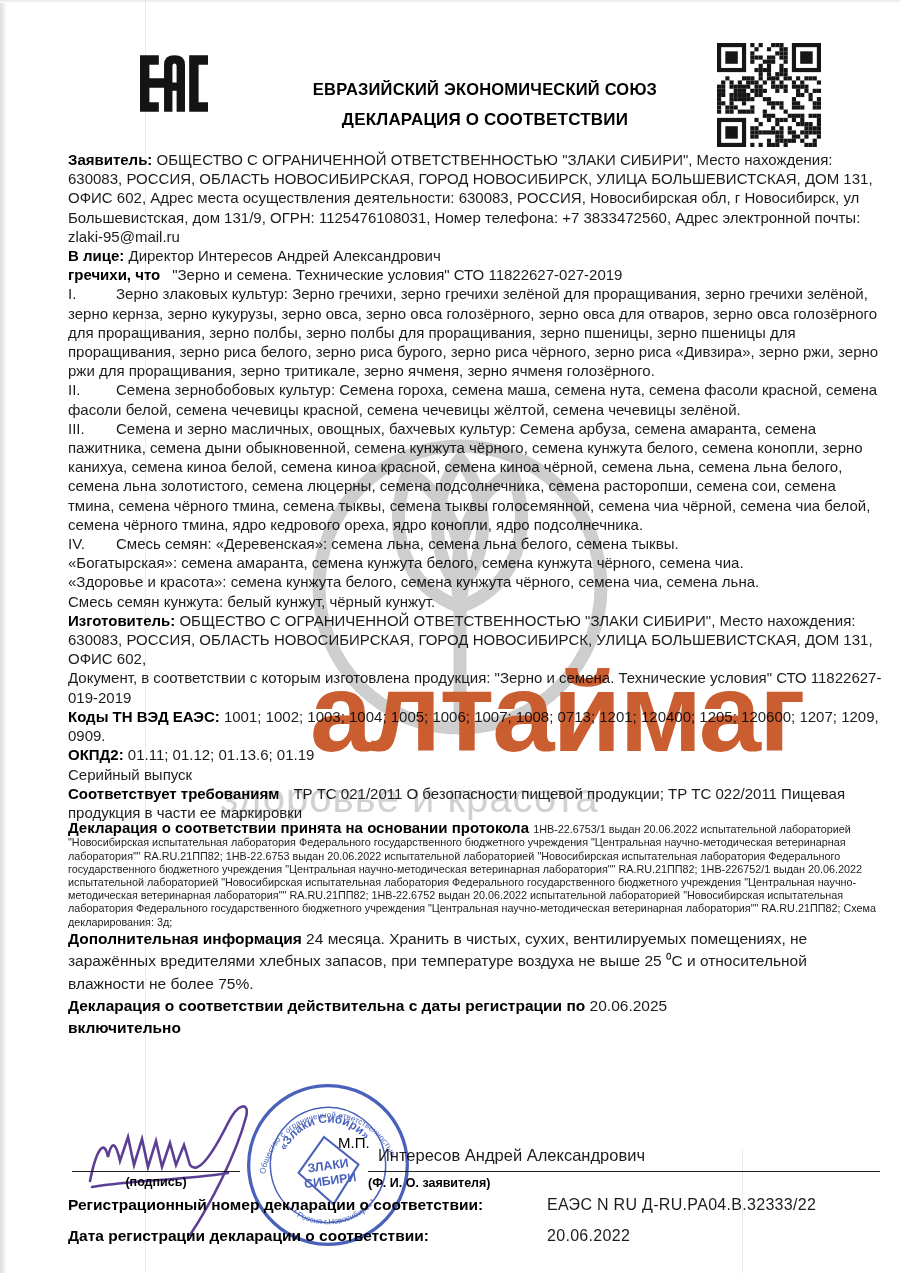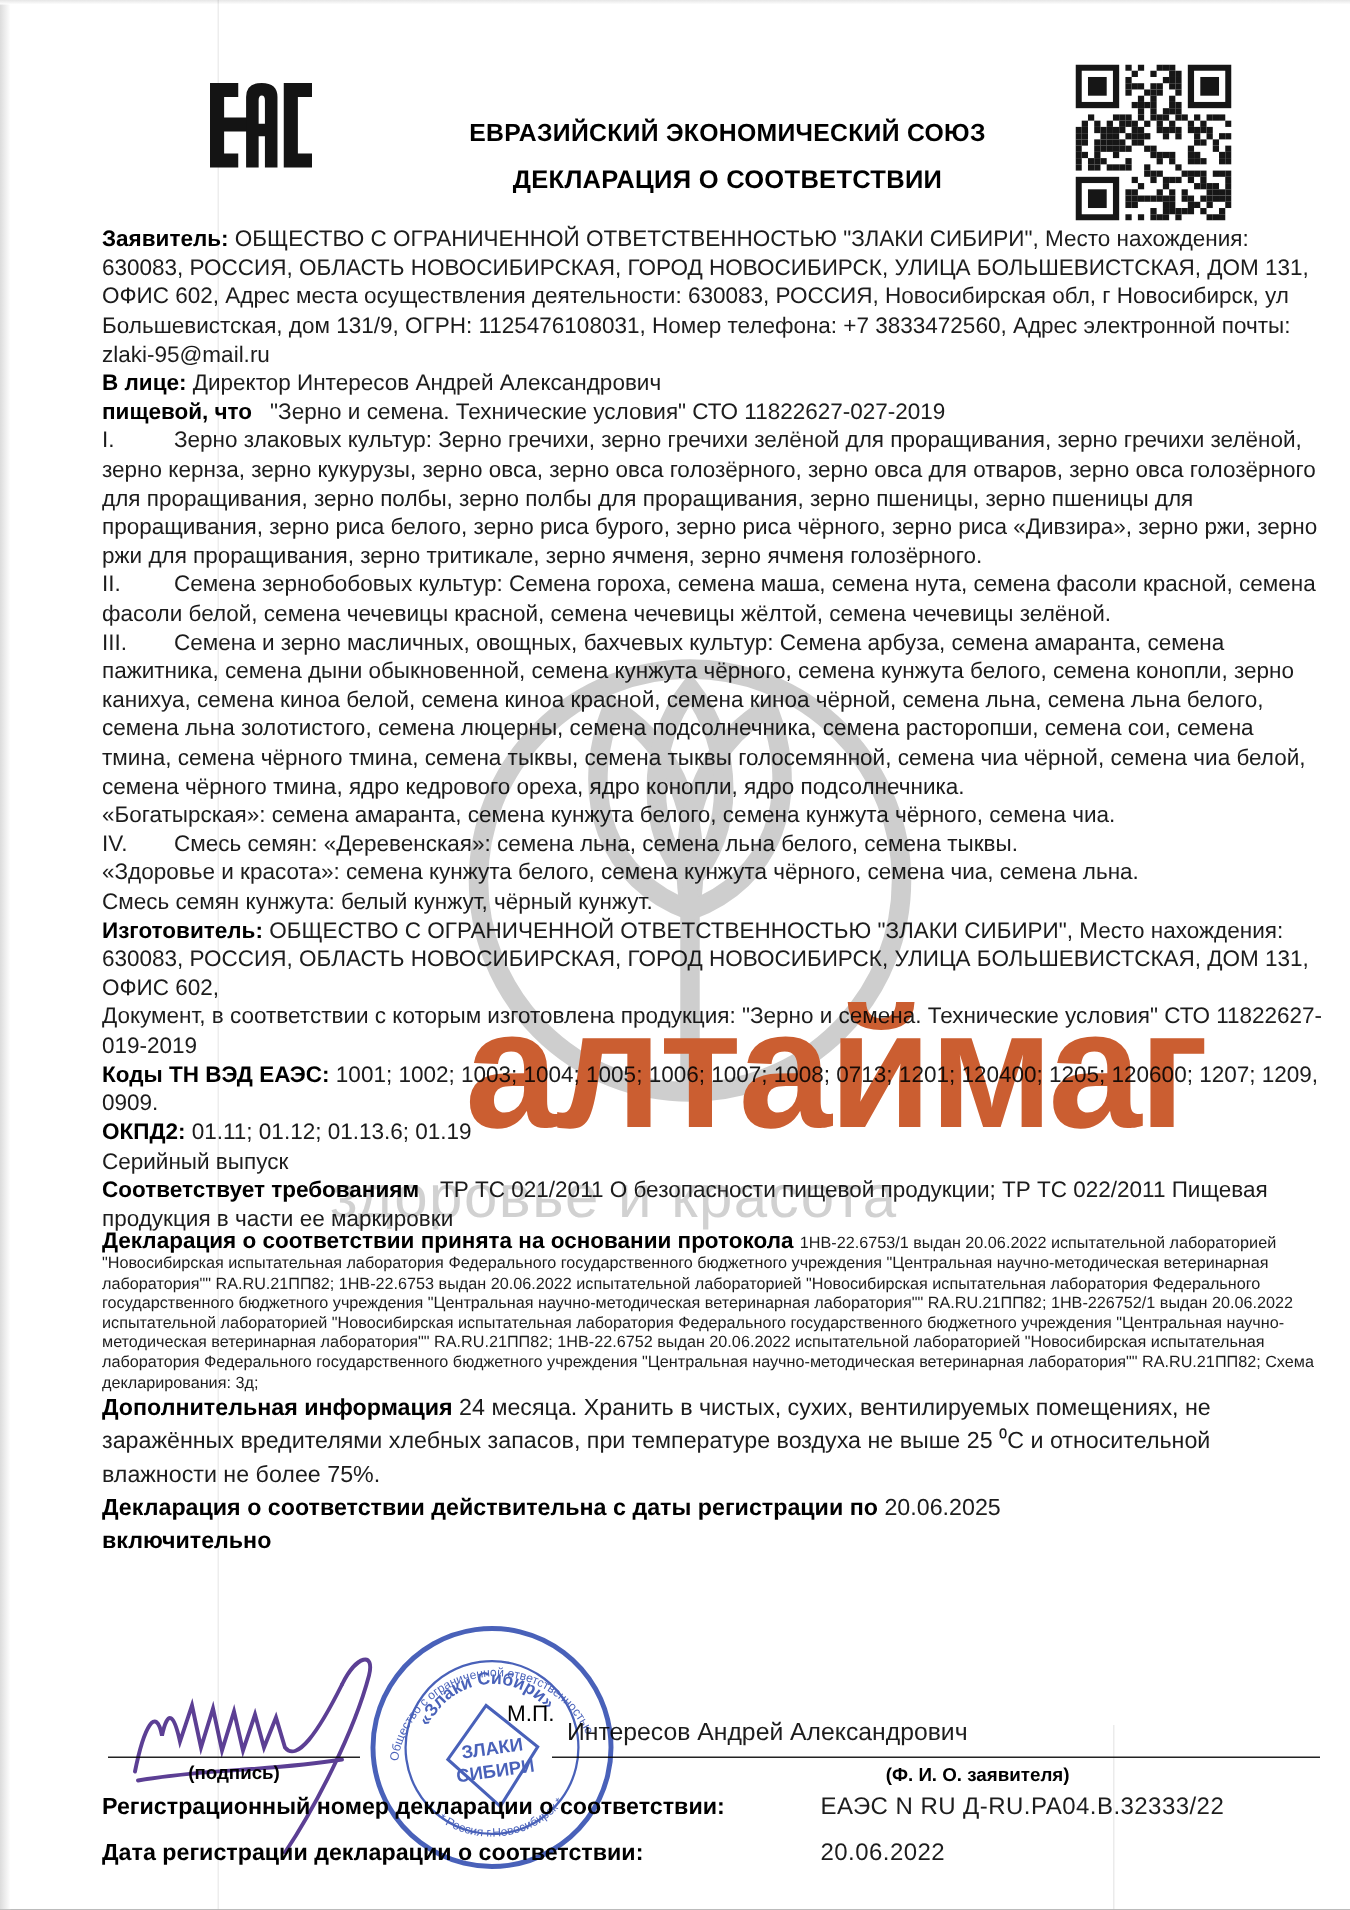--- a/index.html
+++ b/index.html
@@ -45,21 +45,21 @@
   
   .stamp{position:absolute;left:243px;top:1080px;transform:rotate(-8deg);opacity:.9;
          mix-blend-mode:multiply;z-index:4;}
   .sig{position:absolute;left:78px;top:1095px;z-index:4;mix-blend-mode:multiply;}
   .mp{position:absolute;left:338px;top:1134px;font-weight:normal;font-size:15px;color:#000;z-index:2;}
   .fio-name{position:absolute;left:378px;top:1146px;font-size:16.5px;z-index:2;}
   .line-sign{position:absolute;left:72px;top:1171px;width:168px;border-top:1.6px solid #222;z-index:2;}
   .line-name{position:absolute;left:368px;top:1171px;width:512px;border-top:1.6px solid #222;z-index:2;}
   .cap-sign{position:absolute;left:72px;top:1175px;width:168px;text-align:center;
             font-size:12.5px;font-weight:bold;color:#000;z-index:2;}
-  .cap-name{position:absolute;left:368px;top:1176px;width:345px;text-align:right;
+  .cap-name{position:absolute;left:368px;top:1176px;width:345px;text-align:left;
             font-size:12.5px;font-weight:bold;color:#000;z-index:2;}
 
   
   .reg-row{position:absolute;left:68px;width:814px;z-index:2;}
   .reg1{top:1196px;} .reg2{top:1227px;}
   .reg-row .rl{font-weight:bold;font-size:15.5px;color:#000;}
   .reg-row .rv{position:absolute;left:479px;top:0;font-size:16px;letter-spacing:.3px;}
 </style>
 </head>
 <body>
@@ -317,27 +317,27 @@
       <rect x="76" y="4" width="20" height="20" fill="#fff"></rect>
       <rect x="80" y="8" width="12" height="12" fill="#161616"></rect>
       <rect x="0" y="72" width="28" height="28" fill="#161616"></rect>
       <rect x="4" y="76" width="20" height="20" fill="#fff"></rect>
       <rect x="8" y="80" width="12" height="12" fill="#161616"></rect>
     </svg>
 
   <div class="content">
     <p><b>Заявитель:</b> <span>ОБЩЕСТВО С ОГРАНИЧЕННОЙ ОТВЕТСТВЕННОСТЬЮ "ЗЛАКИ СИБИРИ", Место нахождения: 630083, РОССИЯ, ОБЛАСТЬ НОВОСИБИРСКАЯ, ГОРОД НОВОСИБИРСК, УЛИЦА БОЛЬШЕВИСТСКАЯ, ДОМ 131, ОФИС 602, Адрес места осуществления деятельности: 630083, РОССИЯ, Новосибирская обл, г Новосибирск, ул Большевистская, дом 131/9, ОГРН: 1125476108031, Номер телефона: +7 3833472560, Адрес электронной почты: zlaki-95@mail.ru</span></p>
     <p><b>В лице:</b> <span>Директор Интересов Андрей Александрович</span></p>
-    <p><b>пищевой, что</b><span class="lbl-gap">"Зерно и семена. Технические условия" СТО 11822627-027-2019</span></p>
+    <p><b>гречихи, что</b><span class="lbl-gap">"Зерно и семена. Технические условия" СТО 11822627-027-2019</span></p>
 
     <p><span class="rn">I.</span><span>Зерно злаковых культур: Зерно гречихи, зерно гречихи зелёной для проращивания, зерно гречихи зелёной, зерно кернза, зерно кукурузы, зерно овса, зерно овса голозёрного, зерно овса для отваров, зерно овса голозёрного для проращивания, зерно полбы, зерно полбы для проращивания, зерно пшеницы, зерно пшеницы для проращивания, зерно риса белого, зерно риса бурого, зерно риса чёрного, зерно риса «Дивзира», зерно ржи, зерно ржи для проращивания, зерно тритикале, зерно ячменя, зерно ячменя голозёрного.</span></p>
     <p><span class="rn">II.</span><span>Семена зернобобовых культур: Семена гороха, семена маша, семена нута, семена фасоли красной, семена фасоли белой, семена чечевицы красной, семена чечевицы жёлтой, семена чечевицы зелёной.</span></p>
     <p><span class="rn">III.</span><span>Семена и зерно масличных, овощных, бахчевых культур: Семена арбуза, семена амаранта, семена пажитника, семена дыни обыкновенной, семена кунжута чёрного, семена кунжута белого, семена конопли, зерно канихуа, семена киноа белой, семена киноа красной, семена киноа чёрной, семена льна, семена льна белого, семена льна золотистого, семена люцерны, семена подсолнечника, семена расторопши, семена сои, семена тмина, семена чёрного тмина, семена тыквы, семена тыквы голосемянной, семена чиа чёрной, семена чиа белой, семена чёрного тмина, ядро кедрового ореха, ядро конопли, ядро подсолнечника.</span></p>
+    <p><span class="rn">IV.</span><span>Смесь семян: «Деревенская»: семена льна, семена льна белого, семена тыквы.</span></p>
     <p>«Богатырская»: семена амаранта, семена кунжута белого, семена кунжута чёрного, семена чиа.</p>
-    <p><span class="rn">IV.</span><span>Смесь семян: «Деревенская»: семена льна, семена льна белого, семена тыквы.</span></p>
     <p>«Здоровье и красота»: семена кунжута белого, семена кунжута чёрного, семена чиа, семена льна.</p>
     <p>Смесь семян кунжута: белый кунжут, чёрный кунжут.</p>
 
     <p><b>Изготовитель:</b> <span>ОБЩЕСТВО С ОГРАНИЧЕННОЙ ОТВЕТСТВЕННОСТЬЮ "ЗЛАКИ СИБИРИ", Место нахождения: 630083, РОССИЯ, ОБЛАСТЬ НОВОСИБИРСКАЯ, ГОРОД НОВОСИБИРСК, УЛИЦА БОЛЬШЕВИСТСКАЯ, ДОМ 131, ОФИС 602,</span></p>
     <p>Документ, в соответствии с которым изготовлена продукция: "Зерно и семена. Технические условия" СТО 11822627-019-2019</p>
     <p><b>Коды ТН ВЭД ЕАЭС:</b> <span>1001; 1002; 1003; 1004; 1005; 1006; 1007; 1008; 0713; 1201; 120400; 1205; 120600; 1207; 1209, 0909.</span></p>
     <p><b>ОКПД2:</b> <span>01.11; 01.12; 01.13.6; 01.19</span></p>
     <p>Серийный выпуск</p>
 
     <p class="gap-s"><b style="margin-right:14px">Соответствует требованиям</b><span>ТР ТС 021/2011 О безопасности пищевой продукции; ТР ТС 022/2011 Пищевая продукция в части ее маркировки</span></p>

